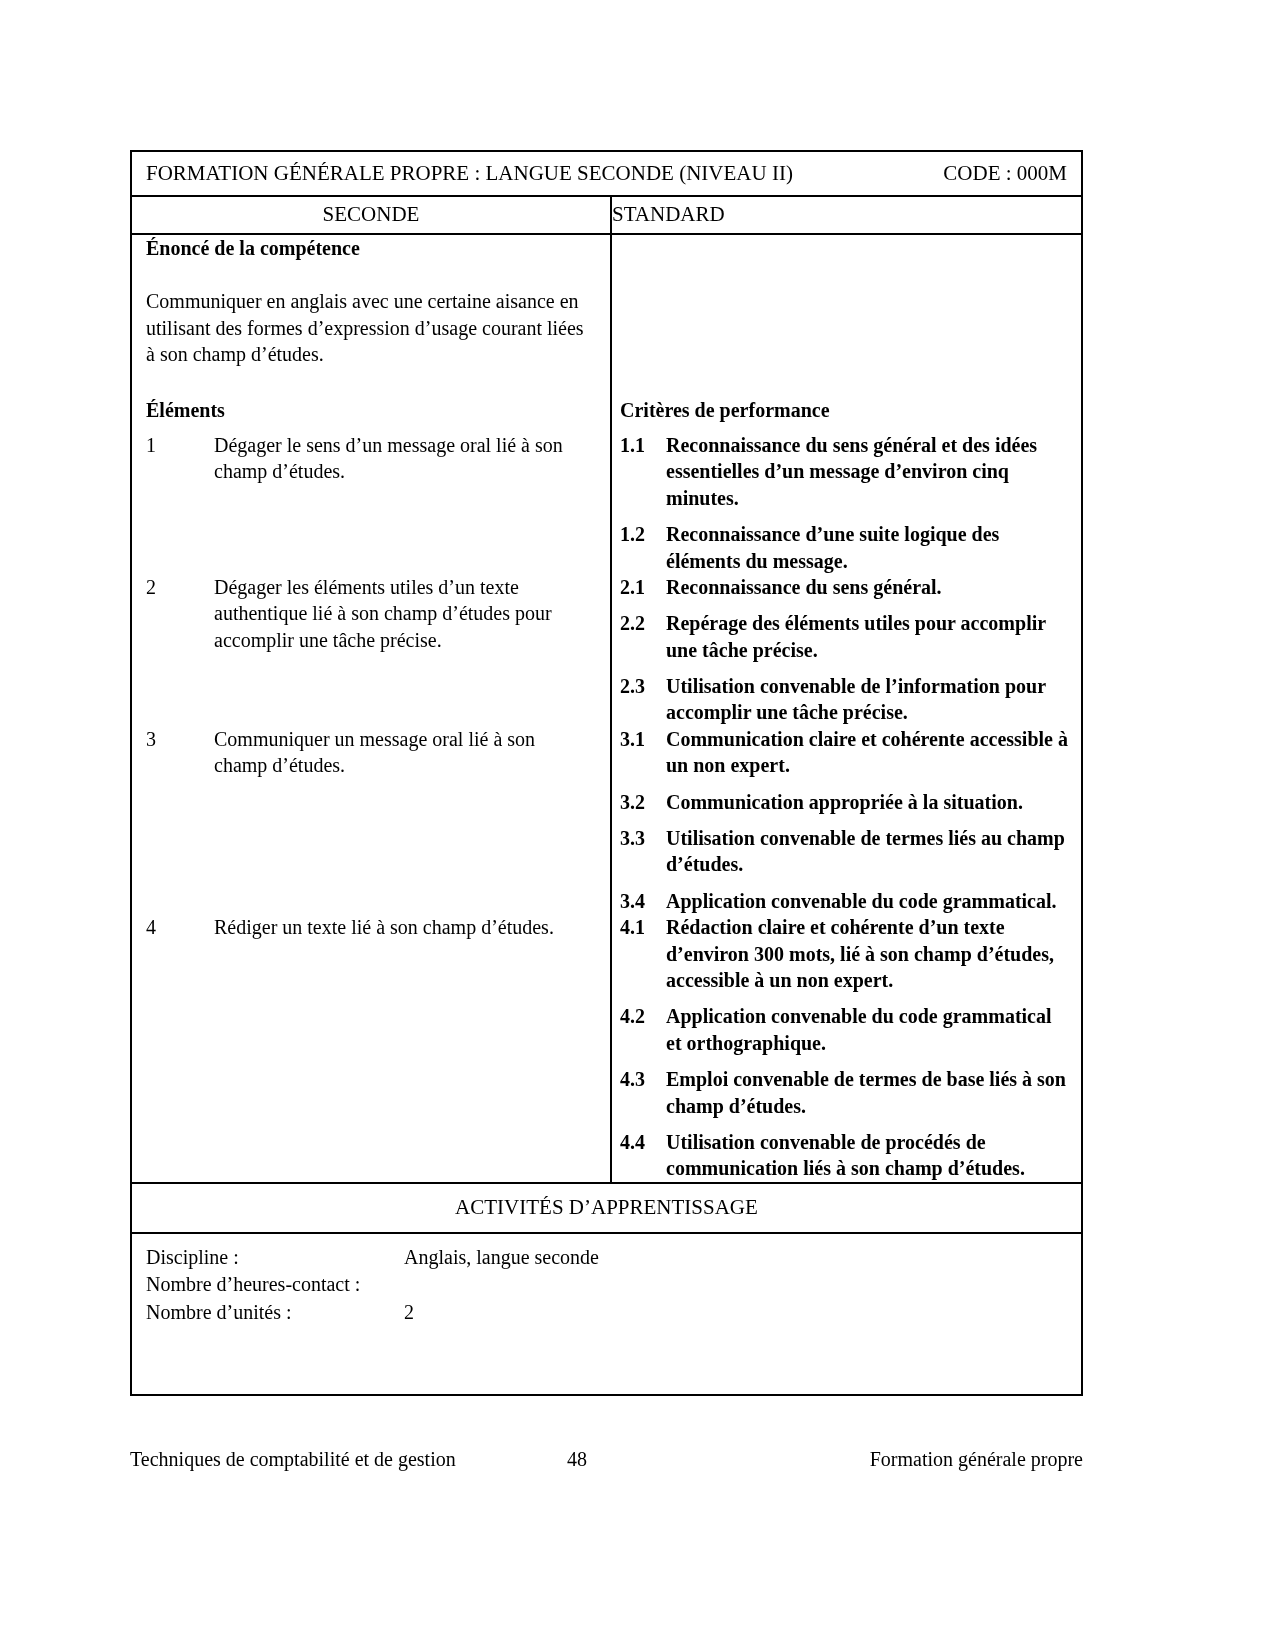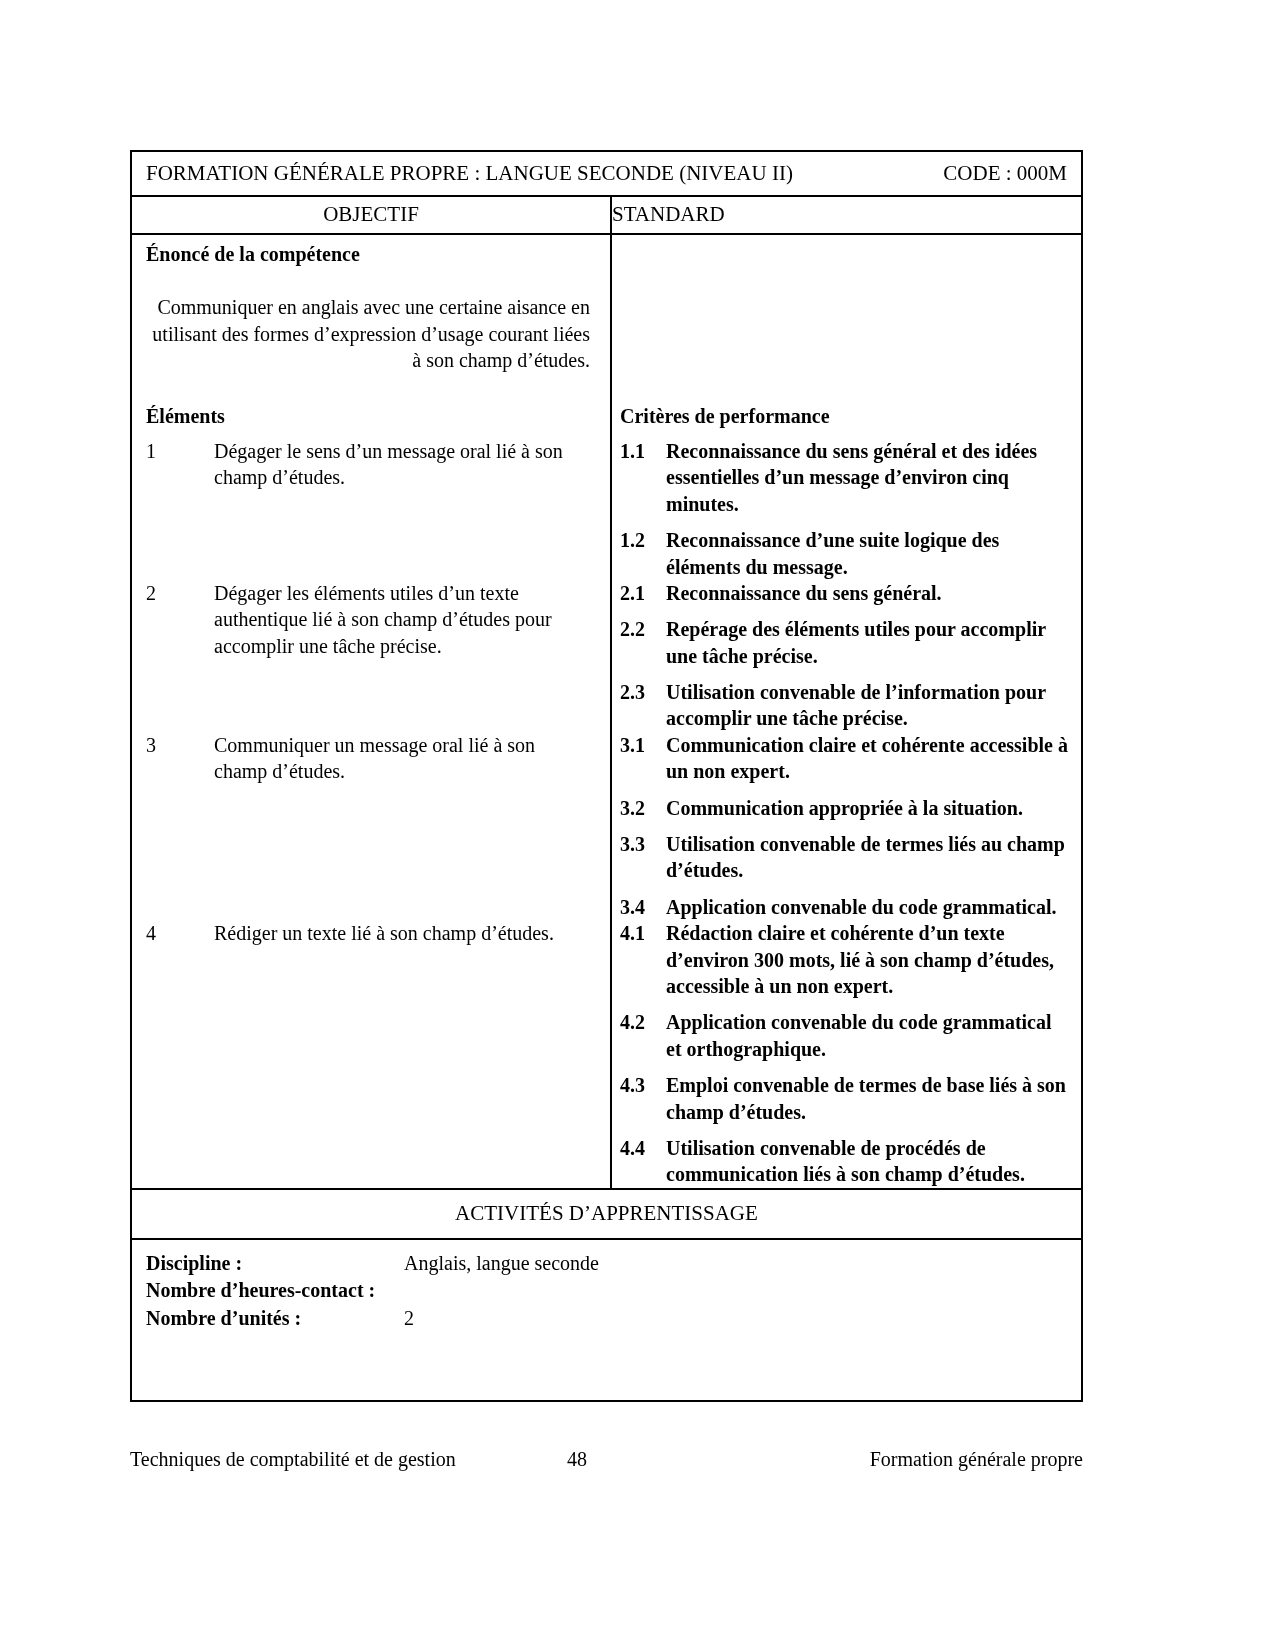--- a/index.html
+++ b/index.html
@@ -61,22 +61,22 @@
   }
   .cl {
     border-right: 2px solid #000;
     padding-left: 14px;
     padding-right: 20px;
   }
   .cr {
     padding-left: 8px;
     padding-right: 12px;
   }
-  .cell-enonce { padding-top: 6px; padding-bottom: 29px; }
-  .enonce-text { margin-top: 27px; text-align: right; }
+  .cell-enonce { padding-bottom: 29px; }
+  .enonce-text { margin-top: 27px; }
   .heading-cell { padding-bottom: 9px; }
   .r1 { min-height: 140px; }
   .r2 { min-height: 147px; }
   .r3 { min-height: 183px; }
   .r4 { min-height: 253px; }
 
   .el-row { display: flex; }
   .el-num { width: 36px; flex: 0 0 36px; }
   .el-text { flex: 1; margin-left: 32px; }
 
@@ -95,21 +95,21 @@
   }
 
   
   .discipline {
     padding: 10px 14px;
     min-height: 160px;
     font-size: 20px;
     line-height: 1.38;
   }
   .disc-row { display: flex; }
-  .disc-label { width: 258px; flex: 0 0 258px; font-weight: bold; }
+  .disc-label { width: 258px; flex: 0 0 258px; font-weight: normal; }
   .disc-value { flex: 1; }
 
   
   .footer {
     position: absolute;
     left: 130px;
     top: 1448px;
     width: 953px;
     display: flex;
     justify-content: space-between;
@@ -127,21 +127,21 @@
 <div class="page">
 
   <div class="doc-table">
 
     <div class="row-title">
       <span>FORMATION GÉNÉRALE PROPRE : LANGUE SECONDE (NIVEAU II)</span>
       <span>CODE : 000M</span>
     </div>
 
     <div class="row-colheads">
-      <div class="chl">OBJECTIF</div>
+      <div class="chl">SECONDE</div>
       <div class="chr">STANDARD</div>
     </div>
 
     <div class="content-grid">
 
       <div class="cl cell-enonce">
         <div class="bold">Énoncé de la compétence</div>
         <p class="enonce-text">Communiquer en anglais avec une certaine aisance en utilisant des formes d’expression d’usage courant liées à son champ d’études.</p>
       </div>
       <div class="cr"></div>

